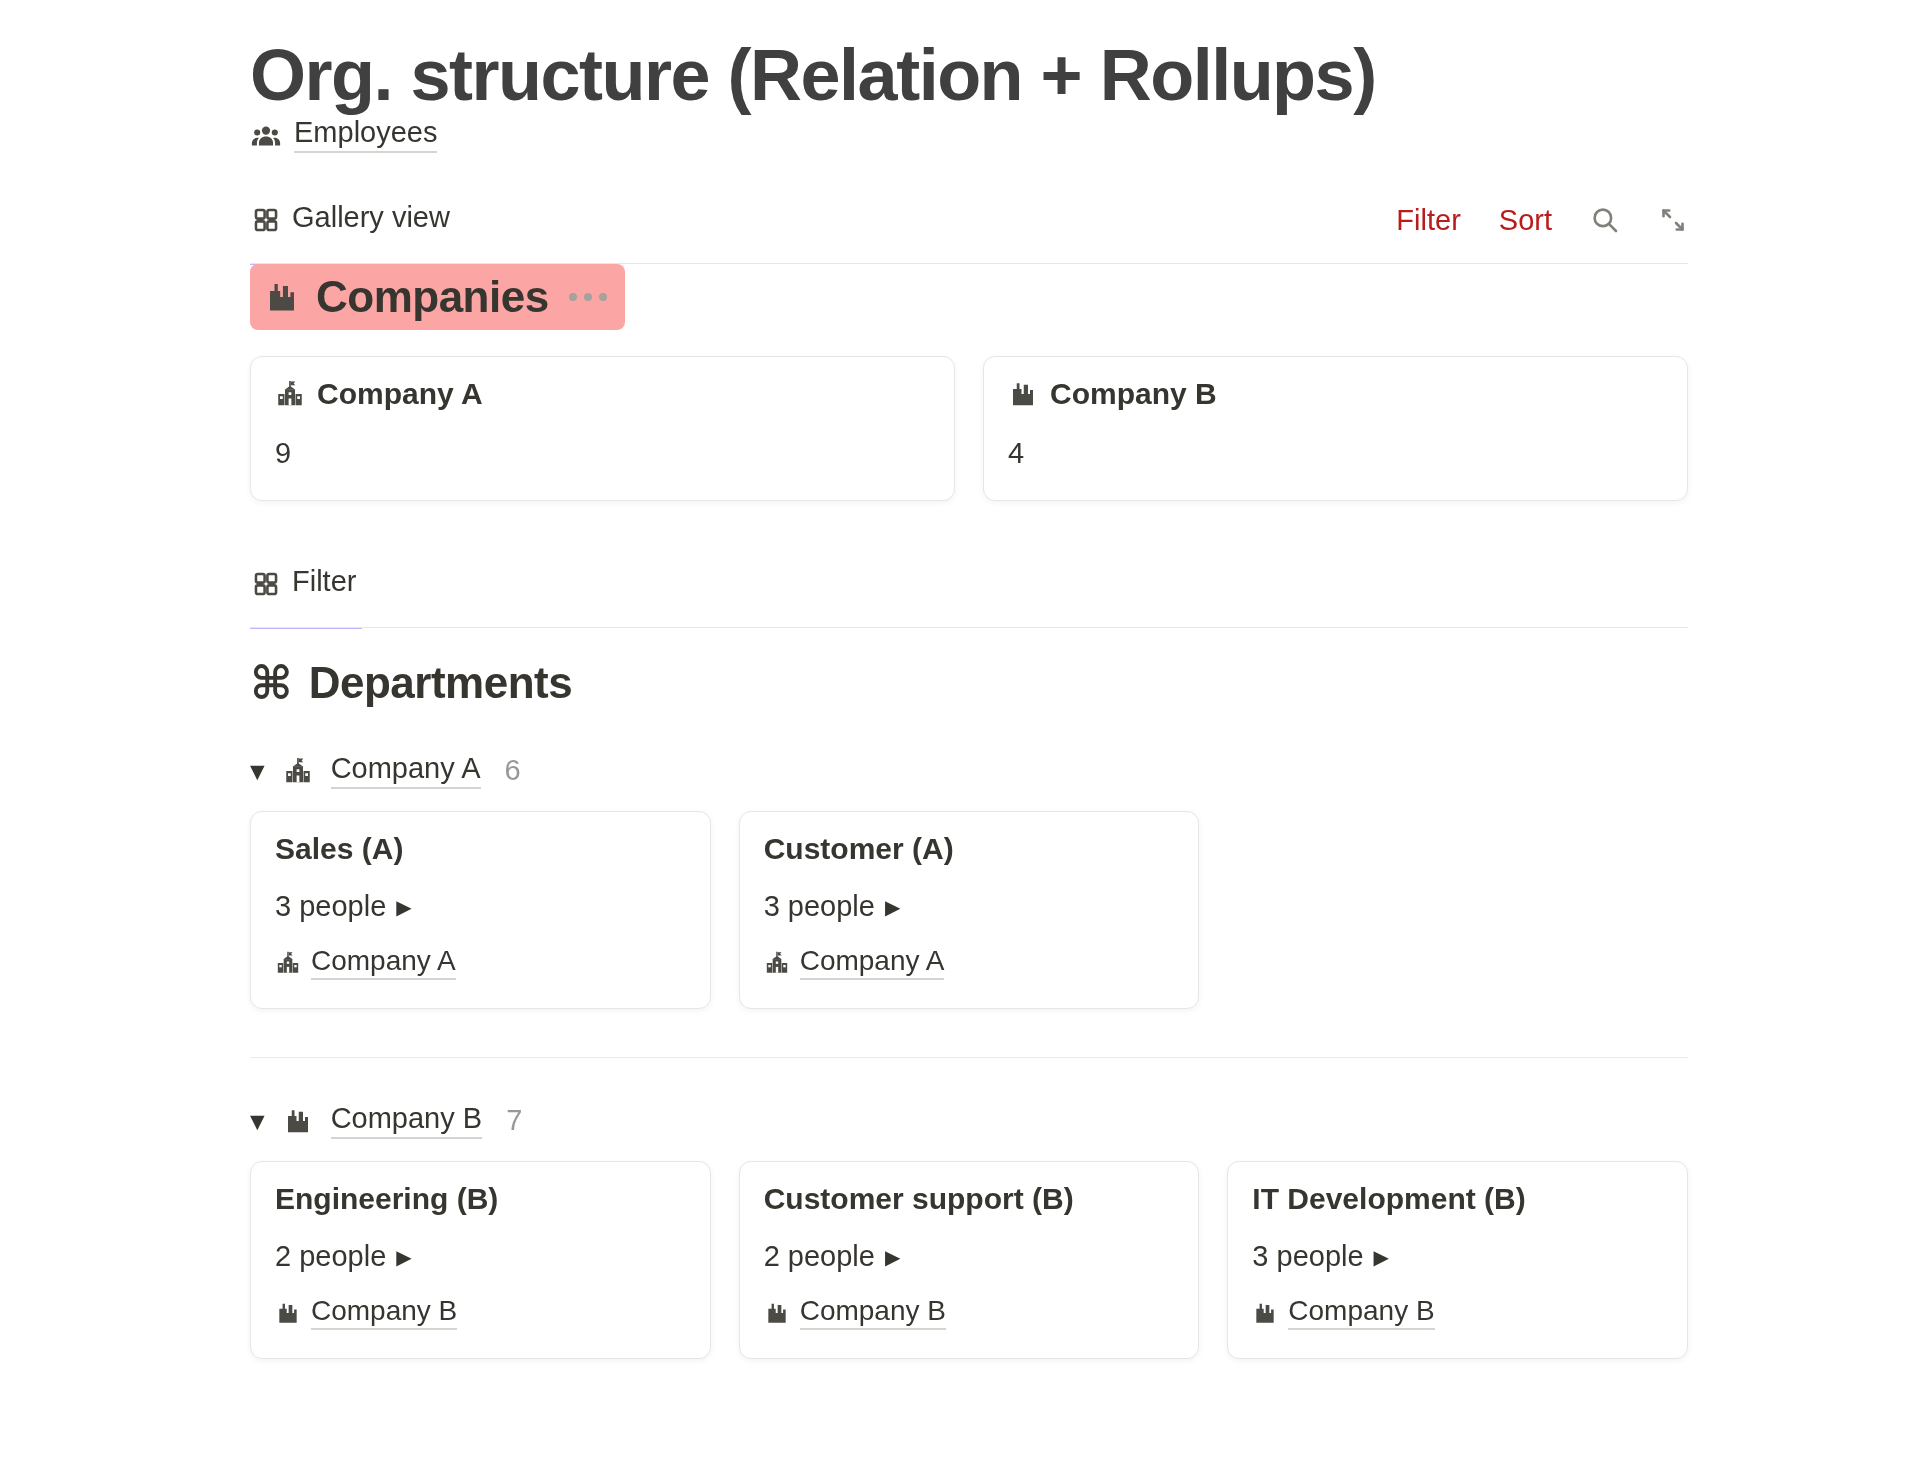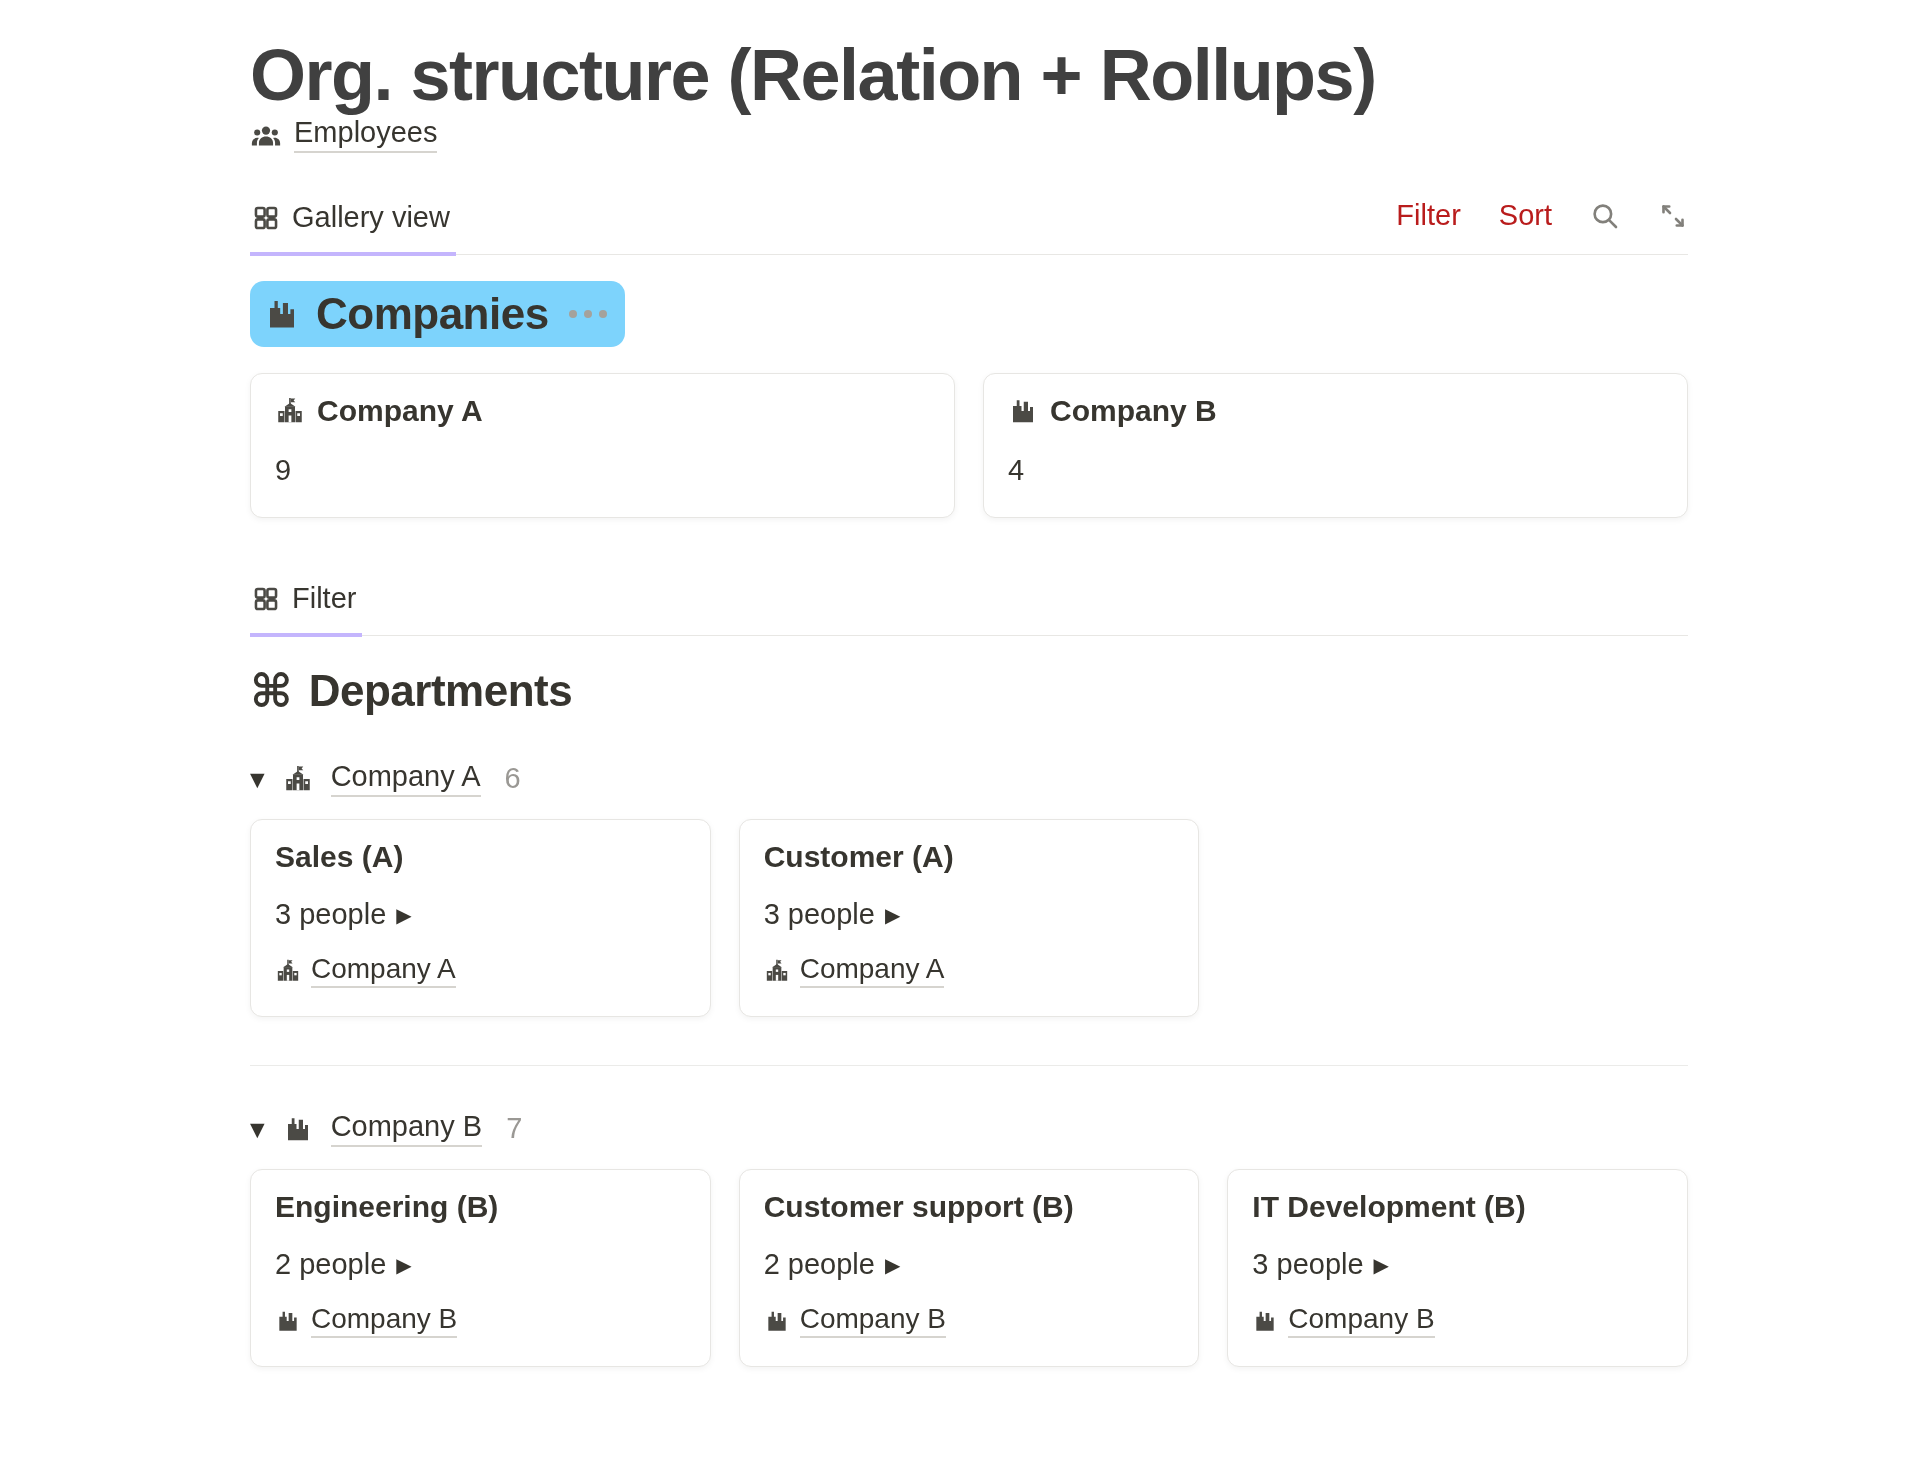--- a/index.html
+++ b/index.html
@@ -14,29 +14,29 @@
   
   .page-title { font-size:72px; font-weight:800; letter-spacing:-1.5px; color:#404040; }
 
   
   .db-link-row { display:flex; align-items:flex-end; gap:12px; }
   .db-link { font-size:29px; font-weight:500; border-bottom:2px solid #d6d4cf; padding-bottom:2px; cursor:pointer; }
 
   
   .tabbar { margin-top:38px; display:flex; justify-content:space-between; align-items:center;
             border-bottom:1px solid #e8e7e4; }
-  .tab { display:inline-flex; align-items:center; gap:12px; padding:10px 6px 18px 2px;
-         border-bottom:4px solid #c4b5fd; margin-bottom:-2px; cursor:pointer; }
+  .tab { display:inline-flex; align-items:flex-end; gap:12px; padding:10px 6px 30px 2px;
+         border-bottom:1px solid #c4b5fd; margin-bottom:-2px; cursor:pointer; }
   .tab-label { font-size:29px; font-weight:500; }
   .toolbar { display:flex; align-items:center; gap:38px; padding-bottom:14px; color:#b91c1c; }
   .toolbar .tb-label { font-size:29px; cursor:pointer; }
 
   
-  .group-pill { margin-top:26px; display:inline-flex; align-items:center; gap:16px;
-                background:#7dd3fc; border-radius:14px; padding:8px 18px 8px 14px; cursor:pointer; }
+  .group-pill { display:inline-flex; align-items:center; gap:16px;
+                background:#fca5a5; border-radius:8px; padding:8px 18px 8px 14px; cursor:pointer; }
   .group-pill .pill-title { font-size:44px; font-weight:800; letter-spacing:-0.5px; }
   .dots { display:inline-flex; gap:7px; margin-left:4px; }
   .dots i { width:8px; height:8px; border-radius:50%; background:#a5a29c; }
 
   
   .grid2 { margin-top:26px; display:grid; grid-template-columns:repeat(2,1fr); gap:28px; }
   .grid3 { margin-top:22px; display:grid; grid-template-columns:repeat(3,1fr); gap:28px; }
   .card { background:#fff; border:1px solid #e7e6e3; border-radius:12px;
           box-shadow:0 2px 6px rgba(15,15,15,0.05); padding:20px 24px; cursor:pointer; }
   .card-sm { height:145px; }

